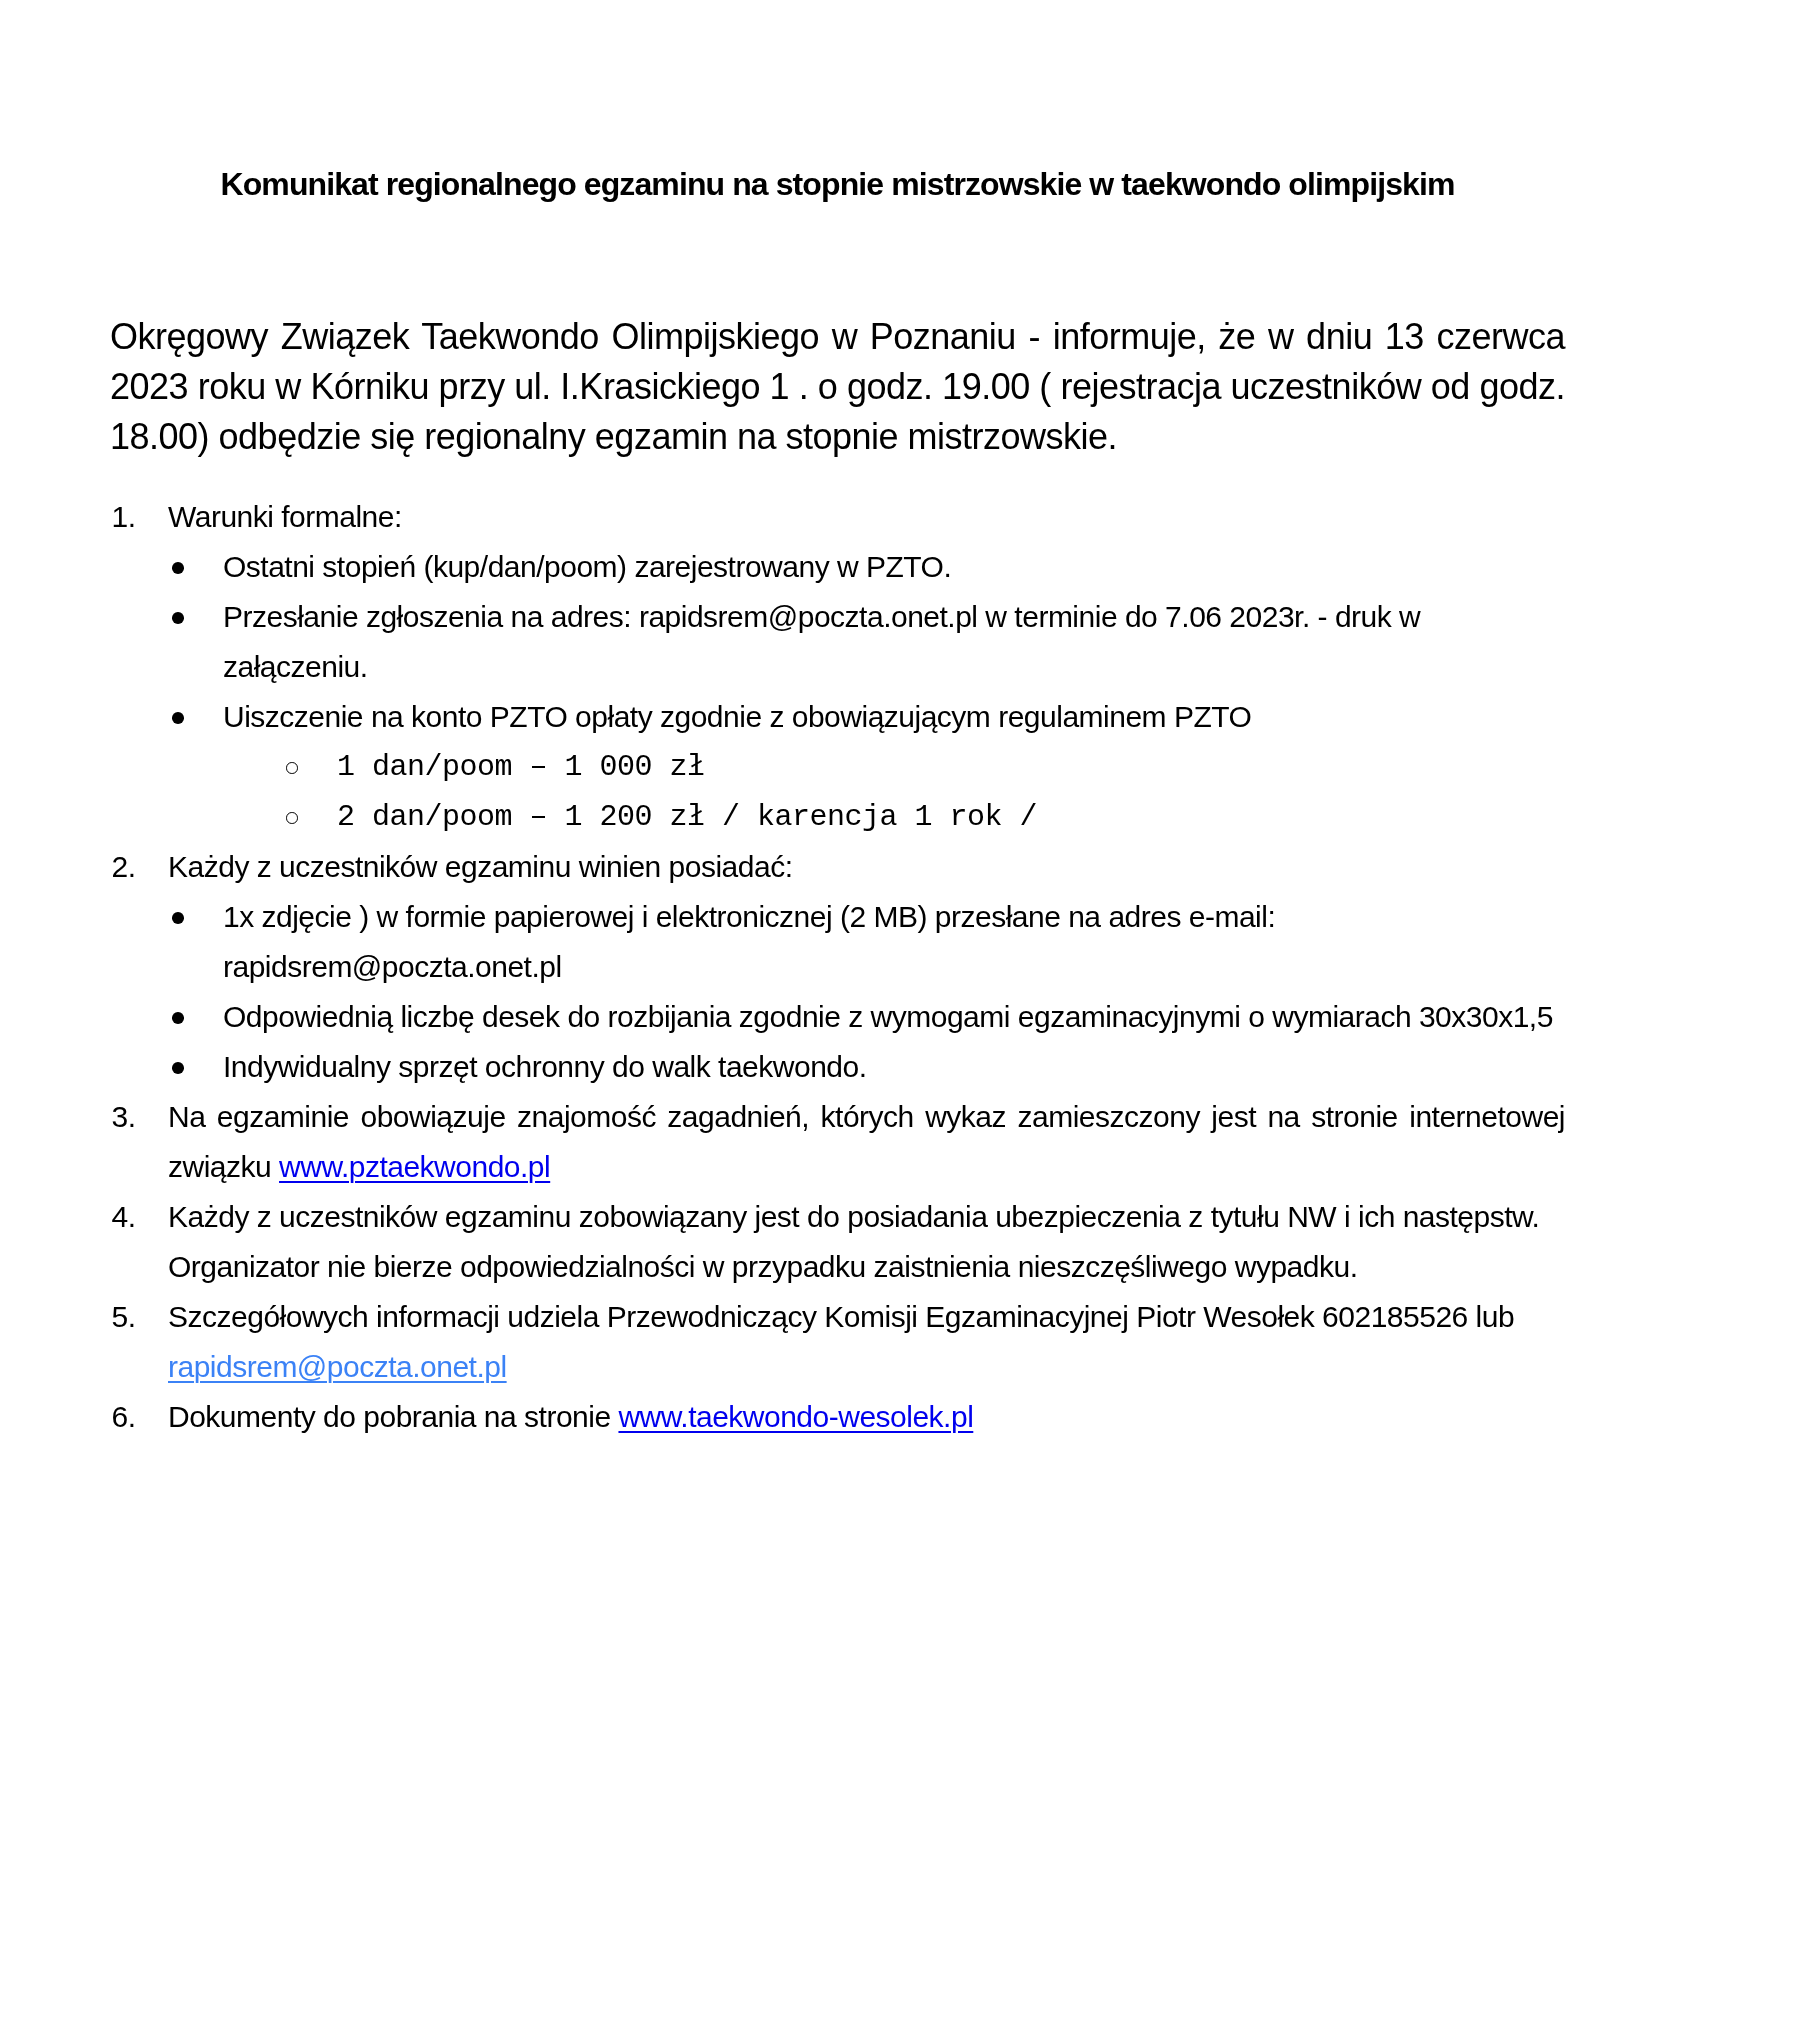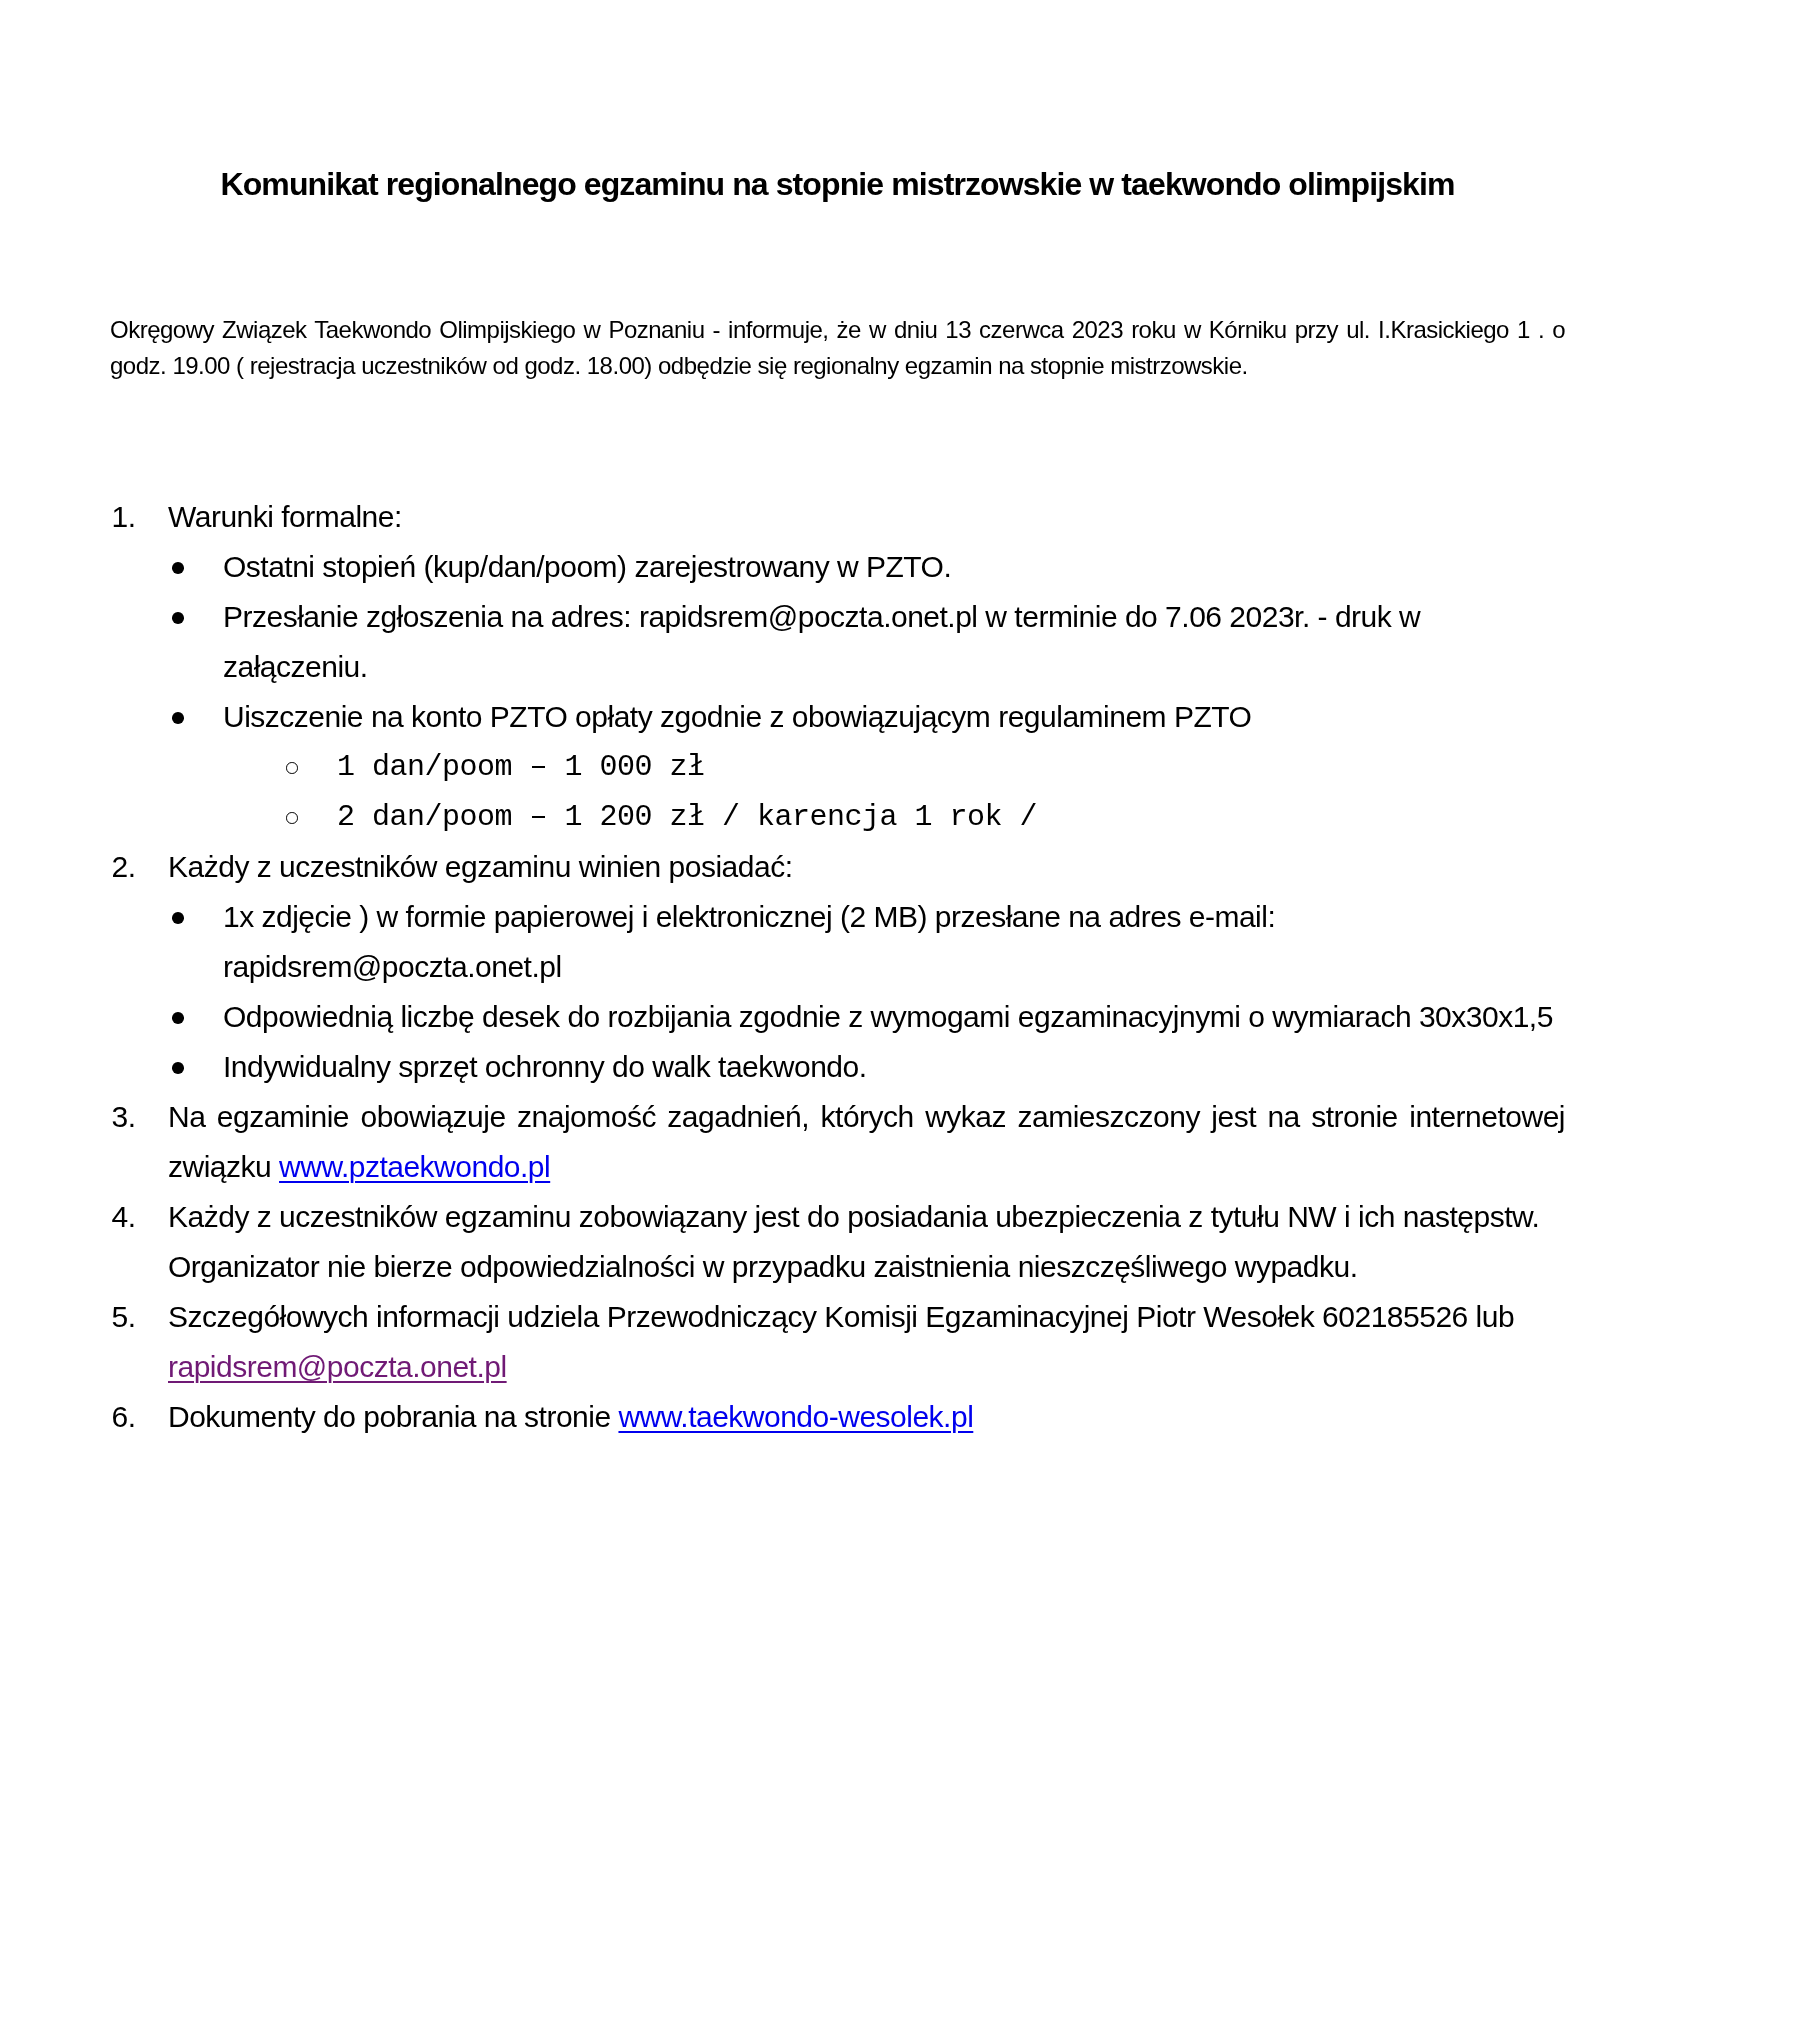--- a/index.html
+++ b/index.html
@@ -32,22 +32,22 @@
     font-size: 32px;
     line-height: 63px;
     letter-spacing: -0.9px;
   }
   .intro {
     position: absolute;
     left: 0;
     top: 312px;
     width: 1455px;
     margin: 0;
-    font-size: 24px;
-    line-height: 36px;
+    font-size: 36px;
+    line-height: 50px;
     text-align: justify;
     letter-spacing: -0.5px;
   }
   .list {
     position: absolute;
     left: 0;
     top: 492px;
     width: 1455px;
     font-size: 30px;
     line-height: 50px;
@@ -162,21 +162,21 @@
       <span>Na egzaminie obowiązuje znajomość zagadnień, których wykaz zamieszczony jest na stronie internetowej związku </span><a class="link" href="#" style="color: rgb(0, 0, 238);">www.pztaekwondo.pl</a>
     </div>
 
     <div class="num-item">
       <span class="num-label">4.</span>
       <span>Każdy z uczestników egzaminu zobowiązany jest do posiadania ubezpieczenia z tytułu NW i ich następstw. Organizator nie bierze odpowiedzialności w przypadku zaistnienia nieszczęśliwego wypadku.</span>
     </div>
 
     <div class="num-item">
       <span class="num-label">5.</span>
-      <span>Szczegółowych informacji udziela Przewodniczący Komisji Egzaminacyjnej Piotr Wesołek 602185526 lub </span><a class="link" href="#" style="color: #701a75;">rapidsrem@poczta.onet.pl</a>
+      <span>Szczegółowych informacji udziela Przewodniczący Komisji Egzaminacyjnej Piotr Wesołek 602185526 lub </span><a class="link" href="#" style="color: #3b82f6;">rapidsrem@poczta.onet.pl</a>
     </div>
 
     <div class="num-item">
       <span class="num-label">6.</span>
       <span>Dokumenty do pobrania na stronie </span><a class="link" href="#" style="color: rgb(0, 0, 238);">www.taekwondo-wesolek.pl</a>
     </div>
 
   </div>
 </div>
 

